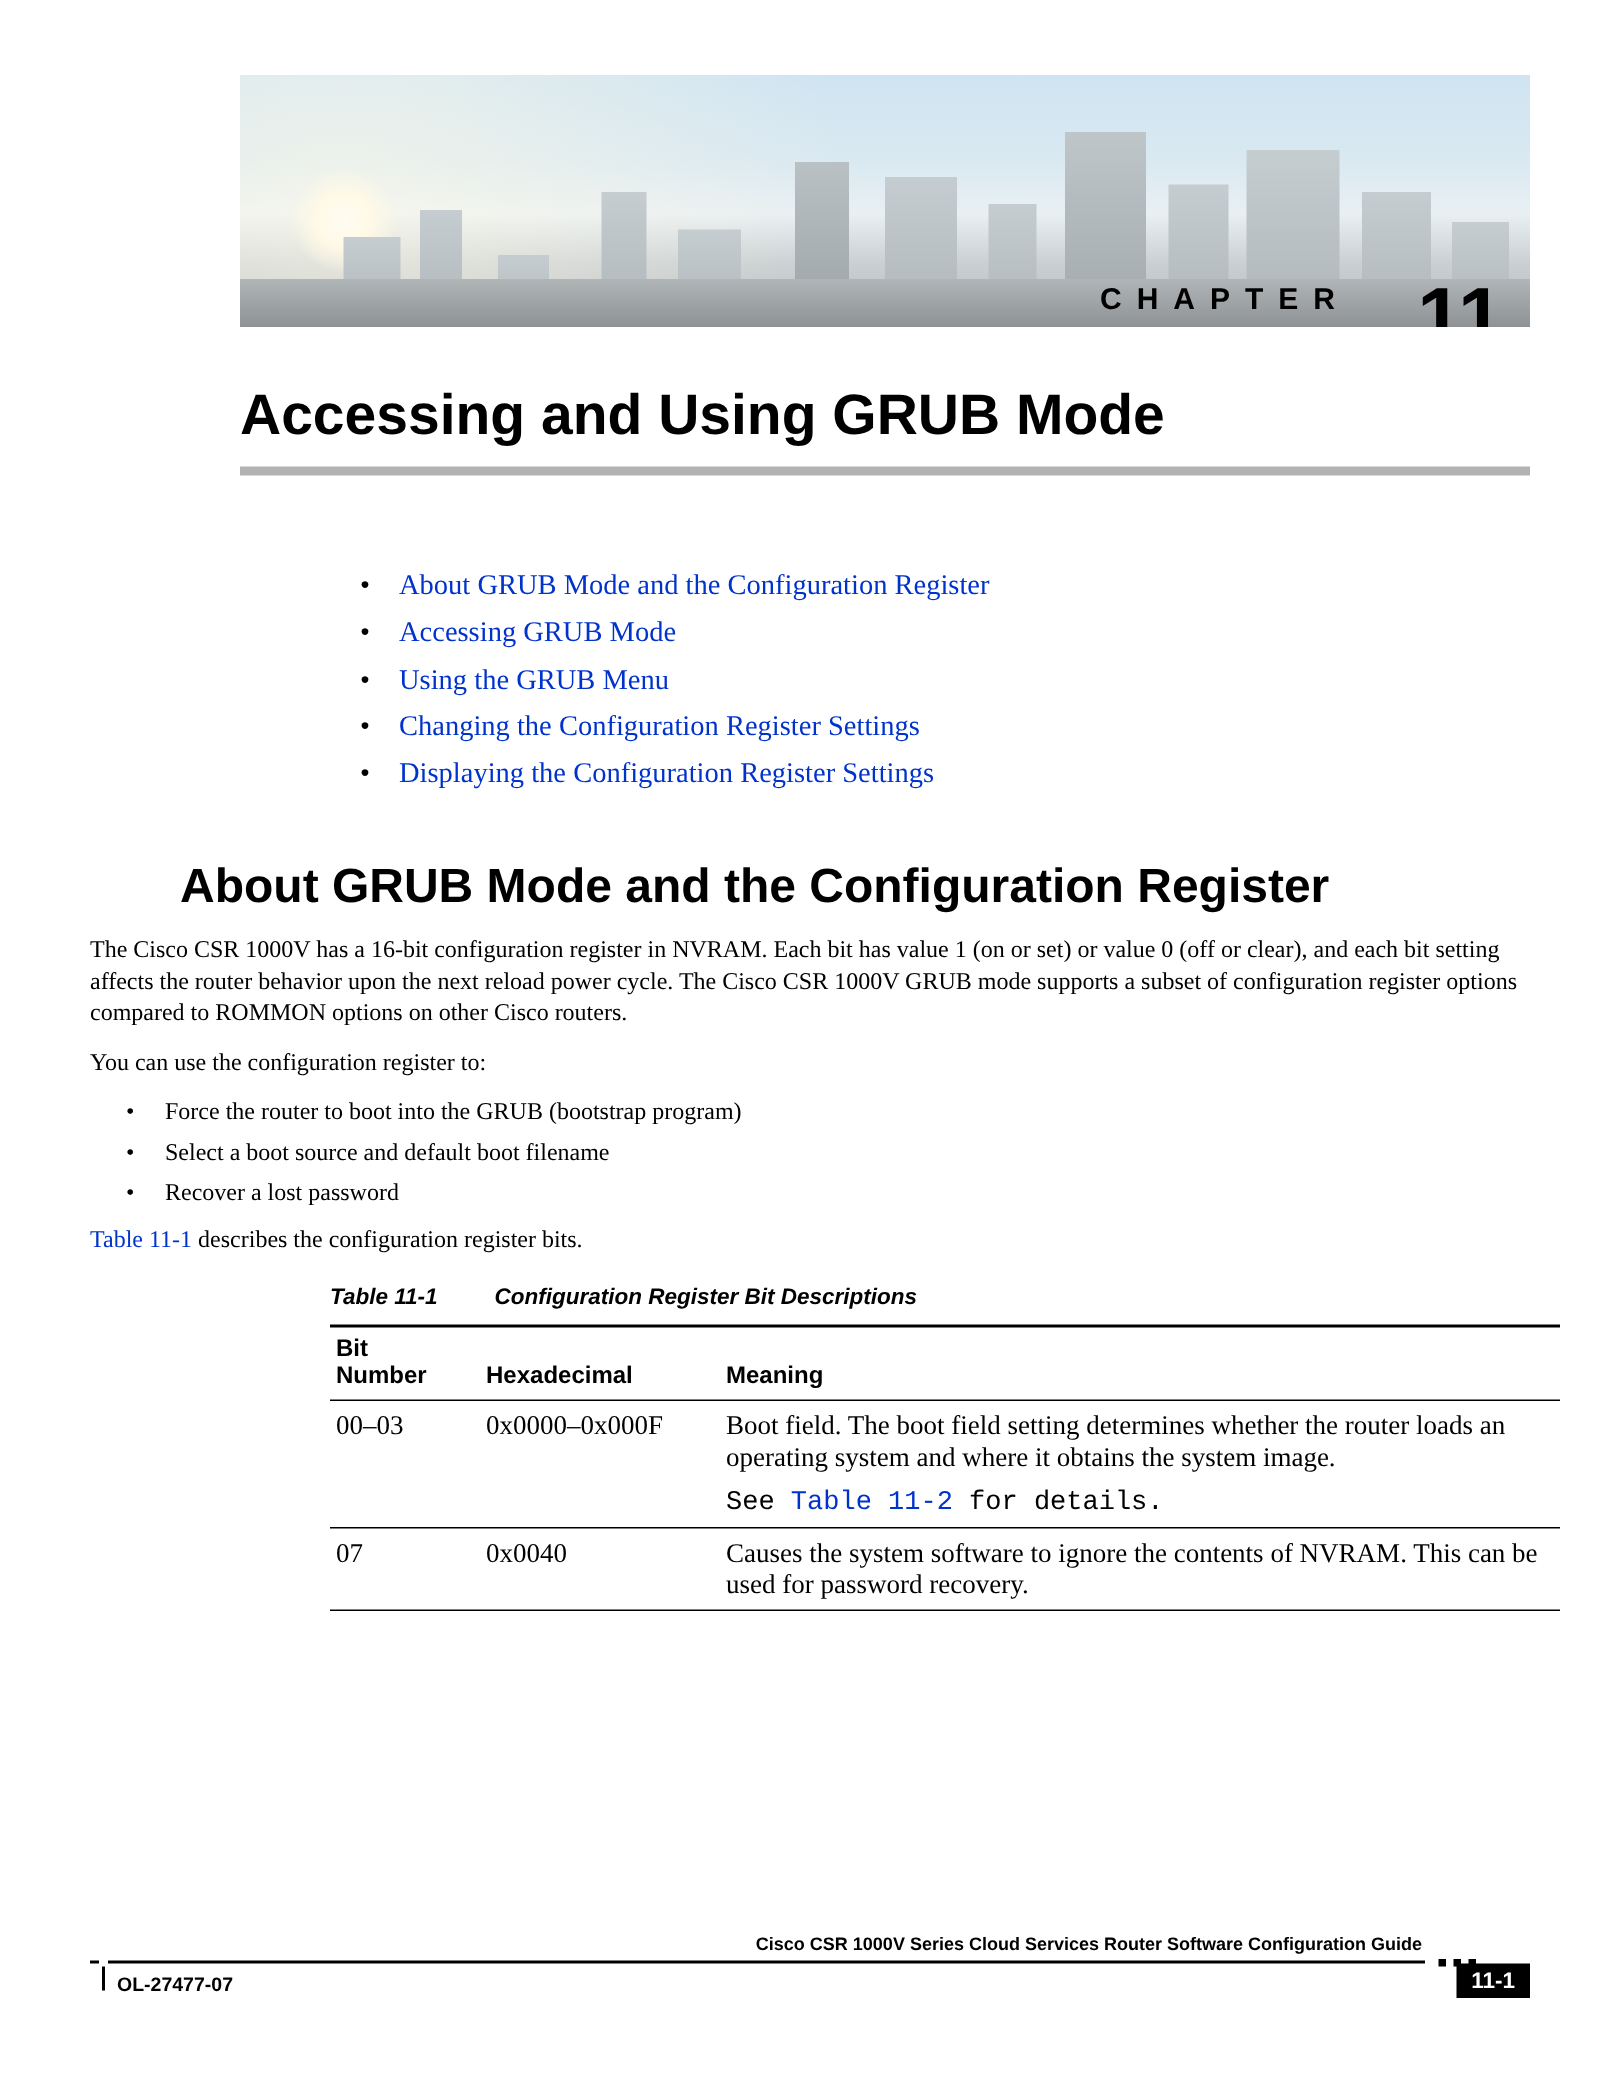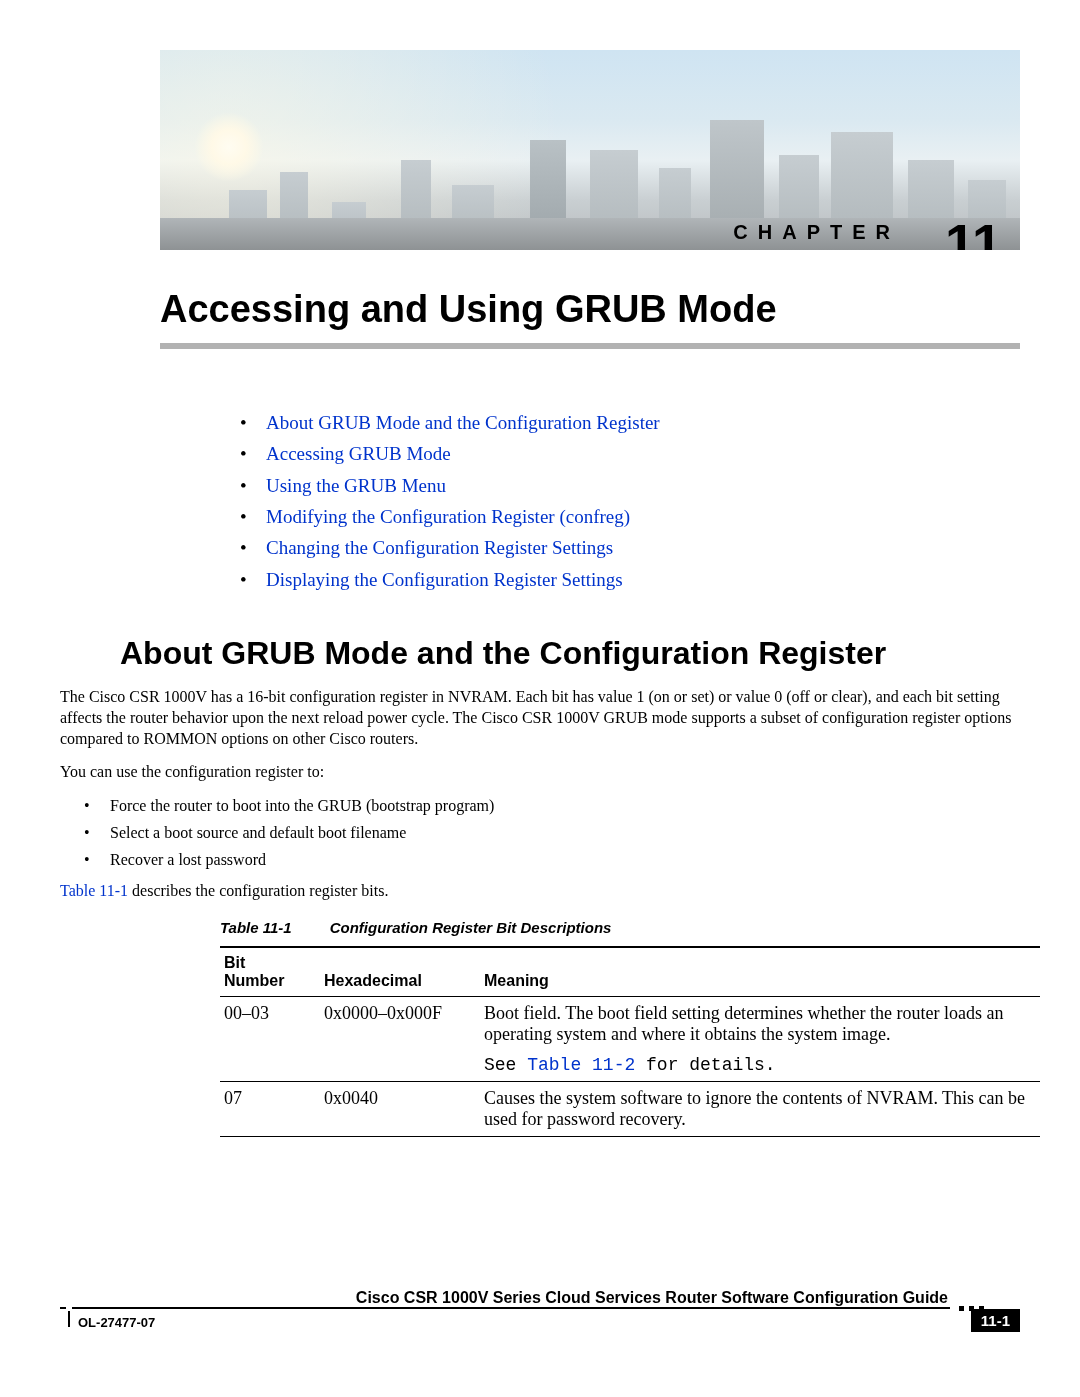--- a/index.html
+++ b/index.html
@@ -14,21 +14,21 @@
   .page {
     position: relative;
     width: 100%;
     height: 100%;
     padding: 50px 60px 0 60px;
   }
   
   .banner {
     position: relative;
     margin-left: 100px;
-    height: 200px;
+    height: 168px;
     overflow: hidden;
     background: linear-gradient(180deg,#cfe4f2 0%,#dae9f1 35%,#e9f0f3 55%,#c9cfd2 75%,#b5b9bb 100%);
   }
   .sun {
     position:absolute; left:34px; top:62px; width:70px; height:70px;
     background: radial-gradient(circle,#fff 0%,#fff8e8 35%,rgba(255,250,230,0.3) 60%,rgba(255,255,255,0) 70%);
     border-radius:50%;
   }
   .flare {
     position:absolute; left:0; top:0; width:100%; height:100%;
@@ -106,21 +106,21 @@
   
   .footer { position:absolute; left:60px; right:60px; bottom:40px; height:50px; }
   .footline { position:absolute; top:0; left:0; right:0; height:2px; }
   .footline .bar { position:absolute; top:0; height:2px; background:#000; }
   .footline .bar.left { left:0; width:6px; }
   .footline .bar.mid { left:12px; right:70px; }
   .footline .sq { position:absolute; top:-1px; width:5px; height:5px; background:#000; }
   .footline .sq.s1{ right:56px;} .footline .sq.s2{ right:46px;} .footline .sq.s3{ right:36px;}
   .guide-title {
     position:absolute; right:72px; top:-18px;
-    font-family: Arial, Helvetica, sans-serif; font-weight:bold; font-size:16px;
+    font-family: Arial, Helvetica, sans-serif; font-weight:bold; font-size:12px;
   }
   .docnum {
     position:absolute; left:18px; top:8px;
     font-family: Arial, Helvetica, sans-serif; font-weight:bold; font-size:13px;
   }
   .vbar { position:absolute; left:8px; top:4px; width:2px; height:16px; background:#000; }
   .pagenum-box {
     position:absolute; right:0; top:2px; background:#000; color:#fff;
     font-family: Arial, Helvetica, sans-serif; font-weight:bold; font-size:15px;
     padding:3px 10px;
@@ -154,21 +154,20 @@
     <div class="chapter-number">11</div>
   </div>
 
   <h1 class="h1">Accessing and Using GRUB Mode</h1>
   <div class="rule"></div>
 
   <ul class="toc">
     <li><a href="#">About GRUB Mode and the Configuration Register</a></li>
     <li><a href="#">Accessing GRUB Mode</a></li>
     <li><a href="#">Using the GRUB Menu</a></li>
-    <li><a href="#">Modifying the Configuration Register (confreg)</a></li>
     <li><a href="#">Changing the Configuration Register Settings</a></li>
     <li><a href="#">Displaying the Configuration Register Settings</a></li>
   </ul>
 
   <h2 class="h2">About GRUB Mode and the Configuration Register</h2>
 
   <div class="body">
     <p>The Cisco CSR 1000V has a 16-bit configuration register in NVRAM. Each bit has value 1 (on or set) or value 0 (off or clear), and each bit setting affects the router behavior upon the next reload power cycle. The Cisco CSR 1000V GRUB mode supports a subset of configuration register options compared to ROMMON options on other Cisco routers.</p>
     <p>You can use the configuration register to:</p>
     <ul>

